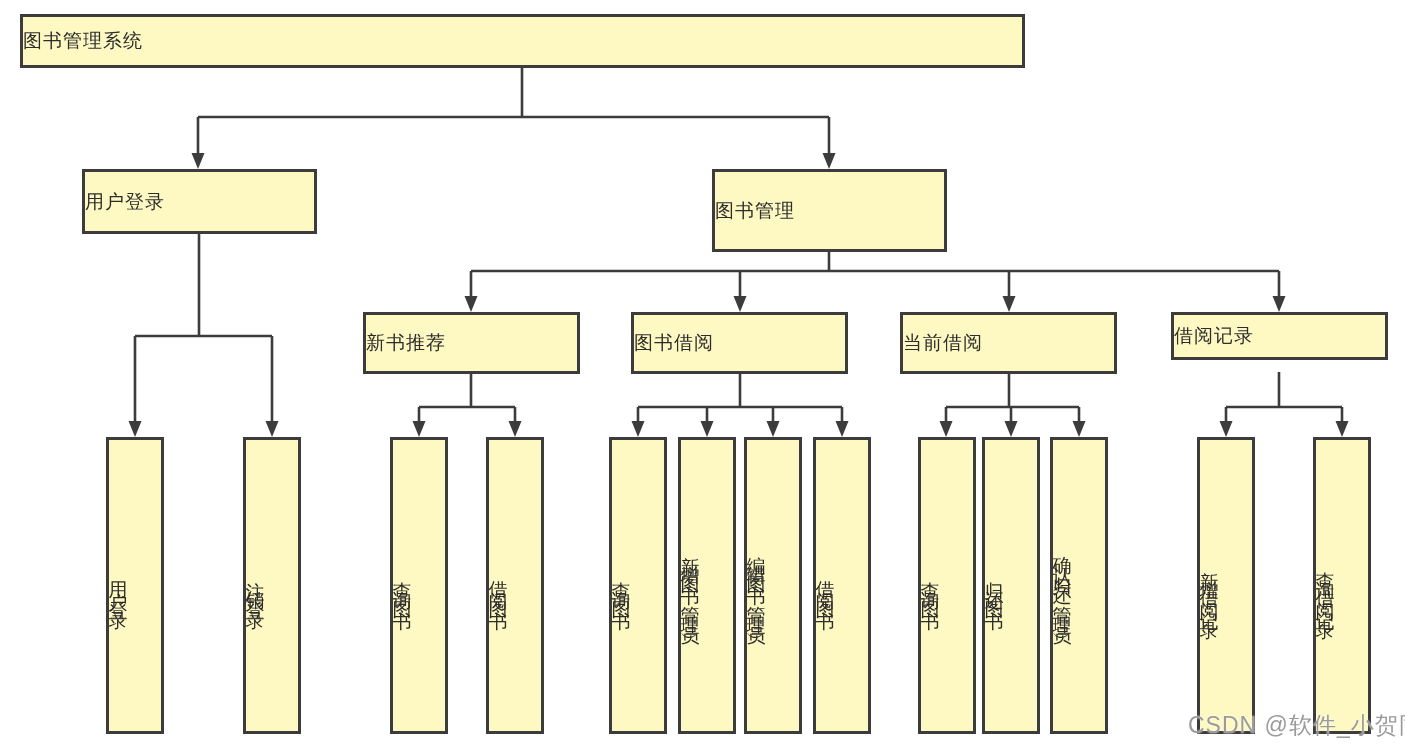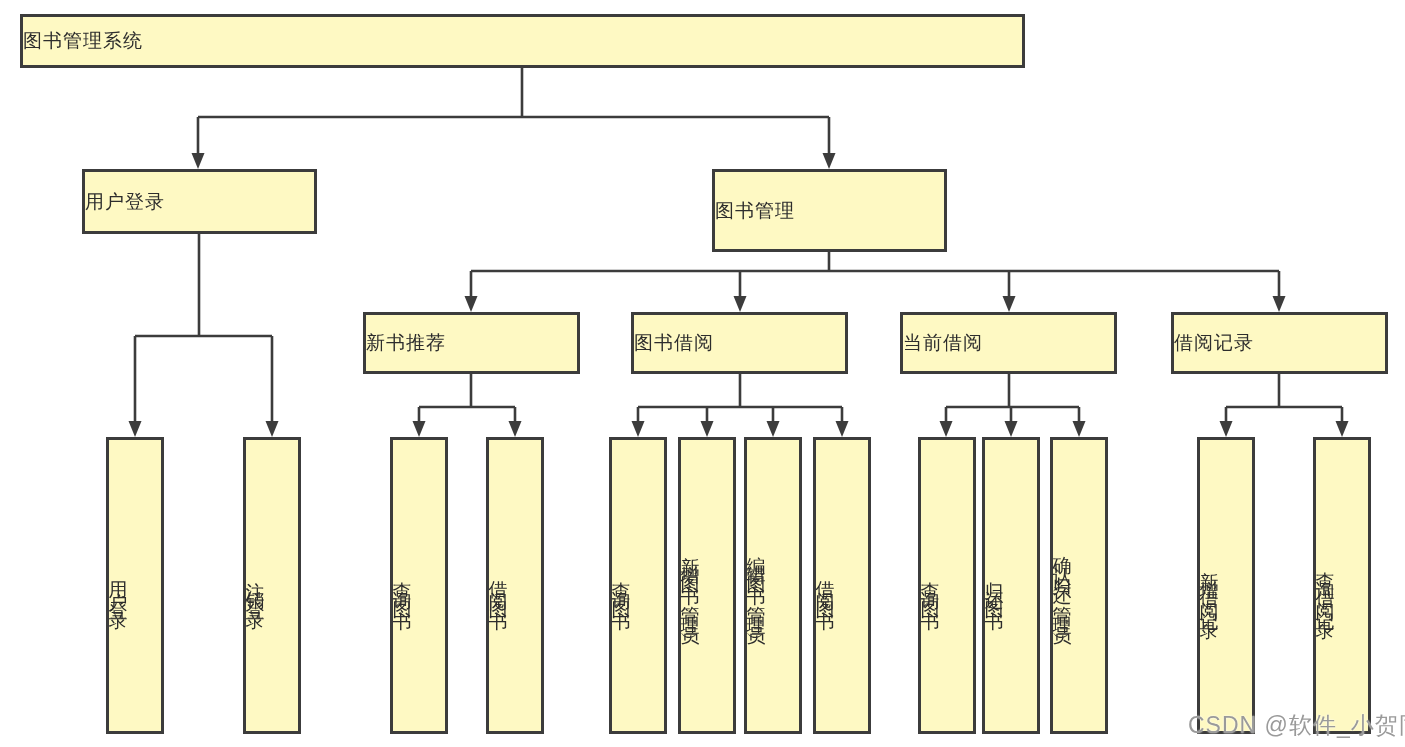--- a/index.html
+++ b/index.html
@@ -116,21 +116,21 @@
 
   <div class="node hbox" style="left:363px; top:312px; width:217px; height:62px;">
     <span>新书推荐</span>
   </div>
   <div class="node hbox" style="left:900px; top:312px; width:217px; height:62px;">
     <span>当前借阅</span>
   </div>
   <div class="node hbox" style="left:631px; top:312px; width:217px; height:62px;">
     <span>图书借阅</span>
   </div>
-  <div class="node hbox" style="left:1171px; top:312px; width:217px; height:62px;">
+  <div class="node hbox" style="left:1171px; top:312px; width:217px; height:48px;">
     <span>借阅记录</span>
   </div>
 
   <div class="node vbox" style="left:106px; top:437px; width:58px; height:297px;">
     <span>用户登录</span>
   </div>
   <div class="node vbox" style="left:243px; top:437px; width:58px; height:297px;">
     <span>注销登录</span>
   </div>
 

